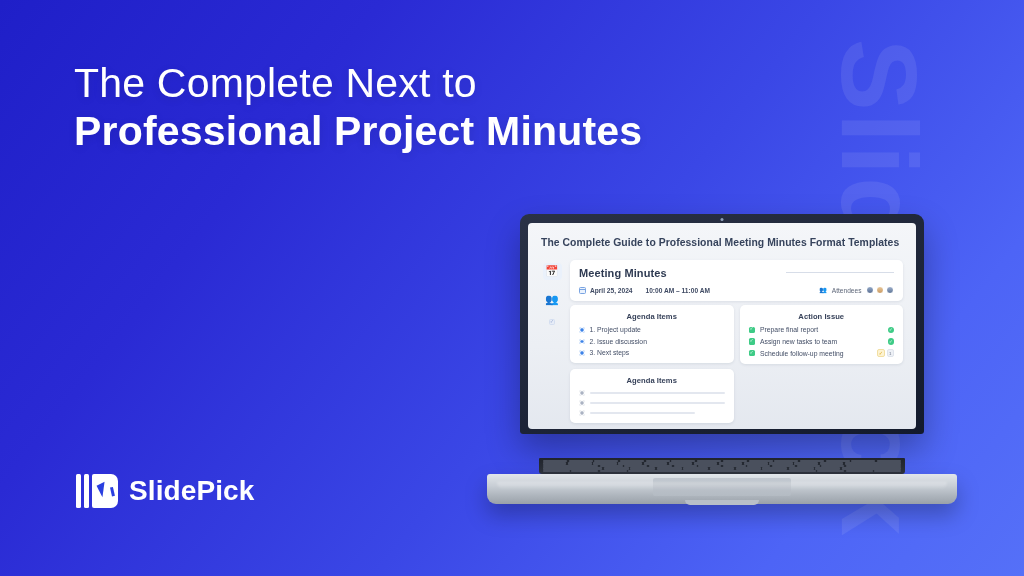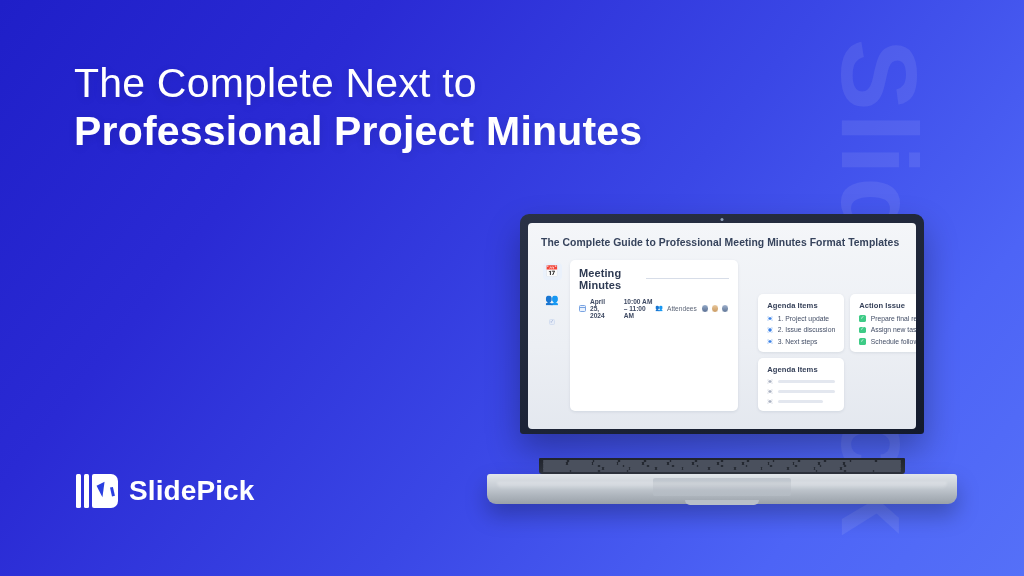--- a/index.html
+++ b/index.html
@@ -90,21 +90,21 @@
 
   
   .sidebar{ width:22px; display:flex; flex-direction:column; align-items:center; gap:11px; padding-top:3px; flex:0 0 auto;}
   .s-ico{ width:19px;height:17px; display:flex;align-items:center;justify-content:center;
           border-radius:4px; font-size:11px; }
   .s-ico.cal{ color:#5b8dd9; background:#eaf1fb; }
   .s-ico.ppl{ color:#8b93a5; }
   .s-ico.chk{ color:#7d93c4; background:#e7edf8; border:1px solid #d4def0; }
 
   
-  .cards{ flex:1; display:flex; flex-direction:row; gap:20px; }
+  .cards{ flex:1; display:flex; flex-direction:column; gap:4px;text-align:center; }
   .card{
     background:#fff; border-radius:5px;
     box-shadow:0 1px 3px rgba(30,45,80,.10);
     padding:7px 9px;
   }
   .mm-head{ display:flex; align-items:center; justify-content:space-between; }
   .mm-title{ font-size:11px; font-weight:700; color:#2e3a52; letter-spacing:.1px; }
   .mm-rule{ width:108px; height:1px; background:#d7dde8; }
   .mm-meta{ display:flex; align-items:center; margin-top:7px; font-size:6.6px; color:#566077; }
   .meta-l{ display:flex; align-items:center; gap:4px; }
@@ -115,21 +115,21 @@
   .mm-time{ margin-left:9px; font-weight:600; color:#3f4a63; }
   .meta-r{ margin-left:auto; display:flex; align-items:center; gap:4px; }
   .ppl-sm{ font-size:6.5px; color:#8d96a9; }
   .att-lbl{ font-weight:500; color:#5d6678; }
   .avs{ display:flex; gap:1.5px; }
   .av{ width:8.5px;height:8.5px;border-radius:50%; border:.8px solid #fff; }
   .av.a1{ background:linear-gradient(#8fa6c6,#5d7characters); background:linear-gradient(#93a9c8,#5a6f92); }
   .av.a2{ background:linear-gradient(#e8c79a,#c99a63); }
   .av.a3{ background:linear-gradient(#9fb0cc,#5f7697); }
 
-  .two-col{ display:flex; gap:6px;margin-top:34px; }
+  .two-col{ display:flex; gap:6px; }
   .col{ flex:1; display:flex; flex-direction:column; gap:6px; }
   .c-title{ font-size:7.6px; font-weight:700; color:#37425a; margin-bottom:5px; letter-spacing:.05px;}
 
   .li{ display:flex; align-items:center; gap:5px; margin-bottom:4.5px; }
   .li:last-child{ margin-bottom:0; }
   .dot-b{ width:5.5px;height:5.5px;border-radius:50%;background:#3b82e8;
           box-shadow:inset 0 0 0 1.3px #fff; flex:0 0 auto;}
   .dot-g{ width:5.5px;height:5.5px;border-radius:50%;background:#aab2c2;
           box-shadow:inset 0 0 0 1.3px #fff; flex:0 0 auto;}
   .li-txt{ font-size:6.8px; color:#434e66; font-weight:500; white-space:nowrap; }

